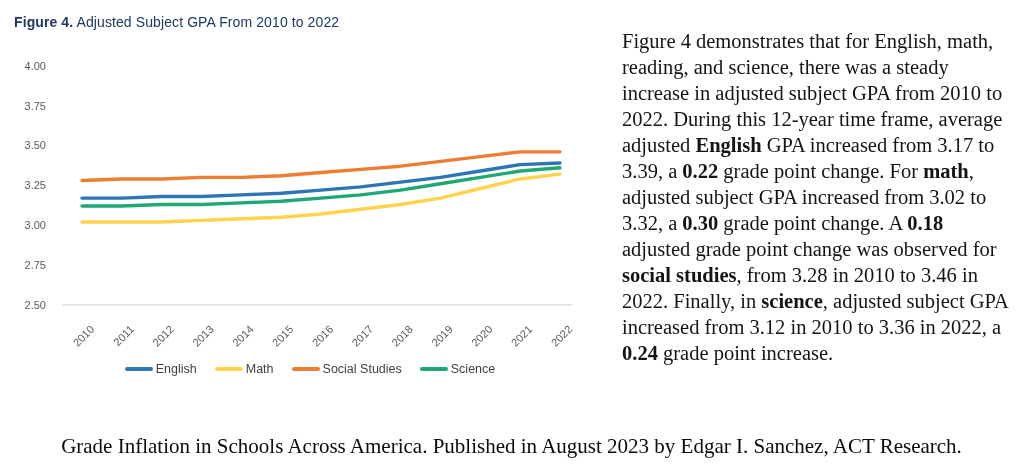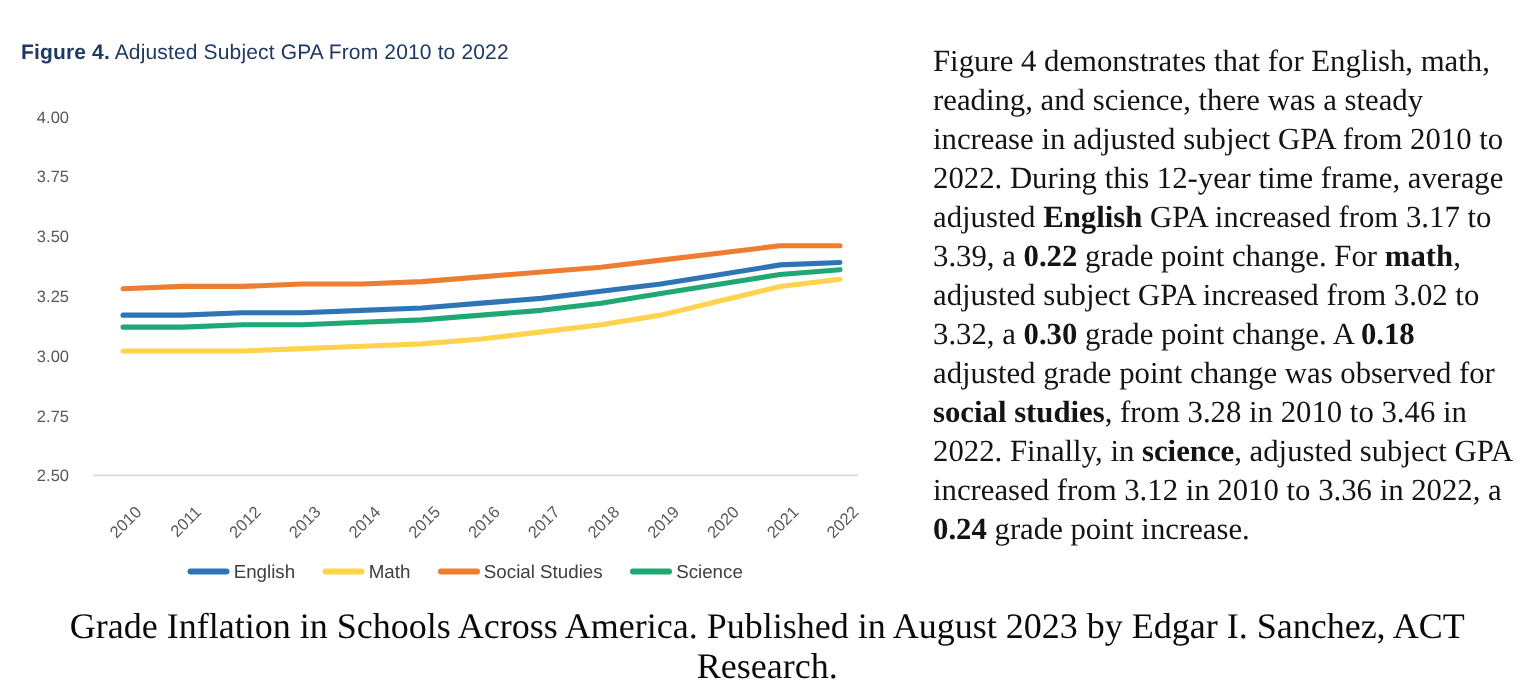--- a/index.html
+++ b/index.html
@@ -1,20 +1,20 @@
 <!DOCTYPE html>
 <html><head>
 <meta charset="utf-8">
 <style>
   html,body{margin:0;padding:0;background:#fff;}
   .page{
     position:relative;width:1023px;height:465px;background:#fff;overflow:hidden;
     font-family:"Liberation Sans",sans-serif;
   }
-  .figure-panel{position:absolute;left:0;top:12px;width:610px;height:400px;padding-left:20px;}
+  .figure-panel{position:absolute;left:0;top:0;width:610px;height:400px;padding-left:20px;}
   .figure-title{
     position:absolute;left:14px;top:14px;font-size:14px;color:#1f3864;letter-spacing:.1px;
   }
   .figure-title .title-prefix{font-weight:bold;}
   .chart-svg{position:absolute;left:0;top:40px;}
   .chart-svg text.tick{
     font-family:"Liberation Sans",sans-serif;font-size:11px;fill:#595959;
   }
   .legend{
     position:absolute;left:40px;top:362px;width:540px;
@@ -23,21 +23,21 @@
   .legend-item{display:flex;align-items:center;}
   .swatch{display:inline-block;width:28px;height:4px;border-radius:2px;margin-right:3px;}
   .legend-label{font-size:12.5px;color:#404040;}
   .text-panel{
     position:absolute;left:622px;top:28px;width:394px;
     font-family:"Liberation Serif",serif;font-size:20.5px;line-height:26px;color:#141414;
   }
   .text-panel p{margin:0;}
   .caption{
     position:absolute;left:0;bottom:6px;width:100%;text-align:center;
-    font-family:"Liberation Serif",serif;font-size:24px;color:#0a0a0a;
+    font-family:"Liberation Serif",serif;font-size:21px;color:#0a0a0a;
   }
 </style>
 </head>
 <body>
 
 <div class="page">
 
   <div class="figure-panel">
     <div class="figure-title">
       <span class="title-prefix">Figure 4.</span><span class="title-rest"> Adjusted Subject GPA From 2010 to 2022</span>

